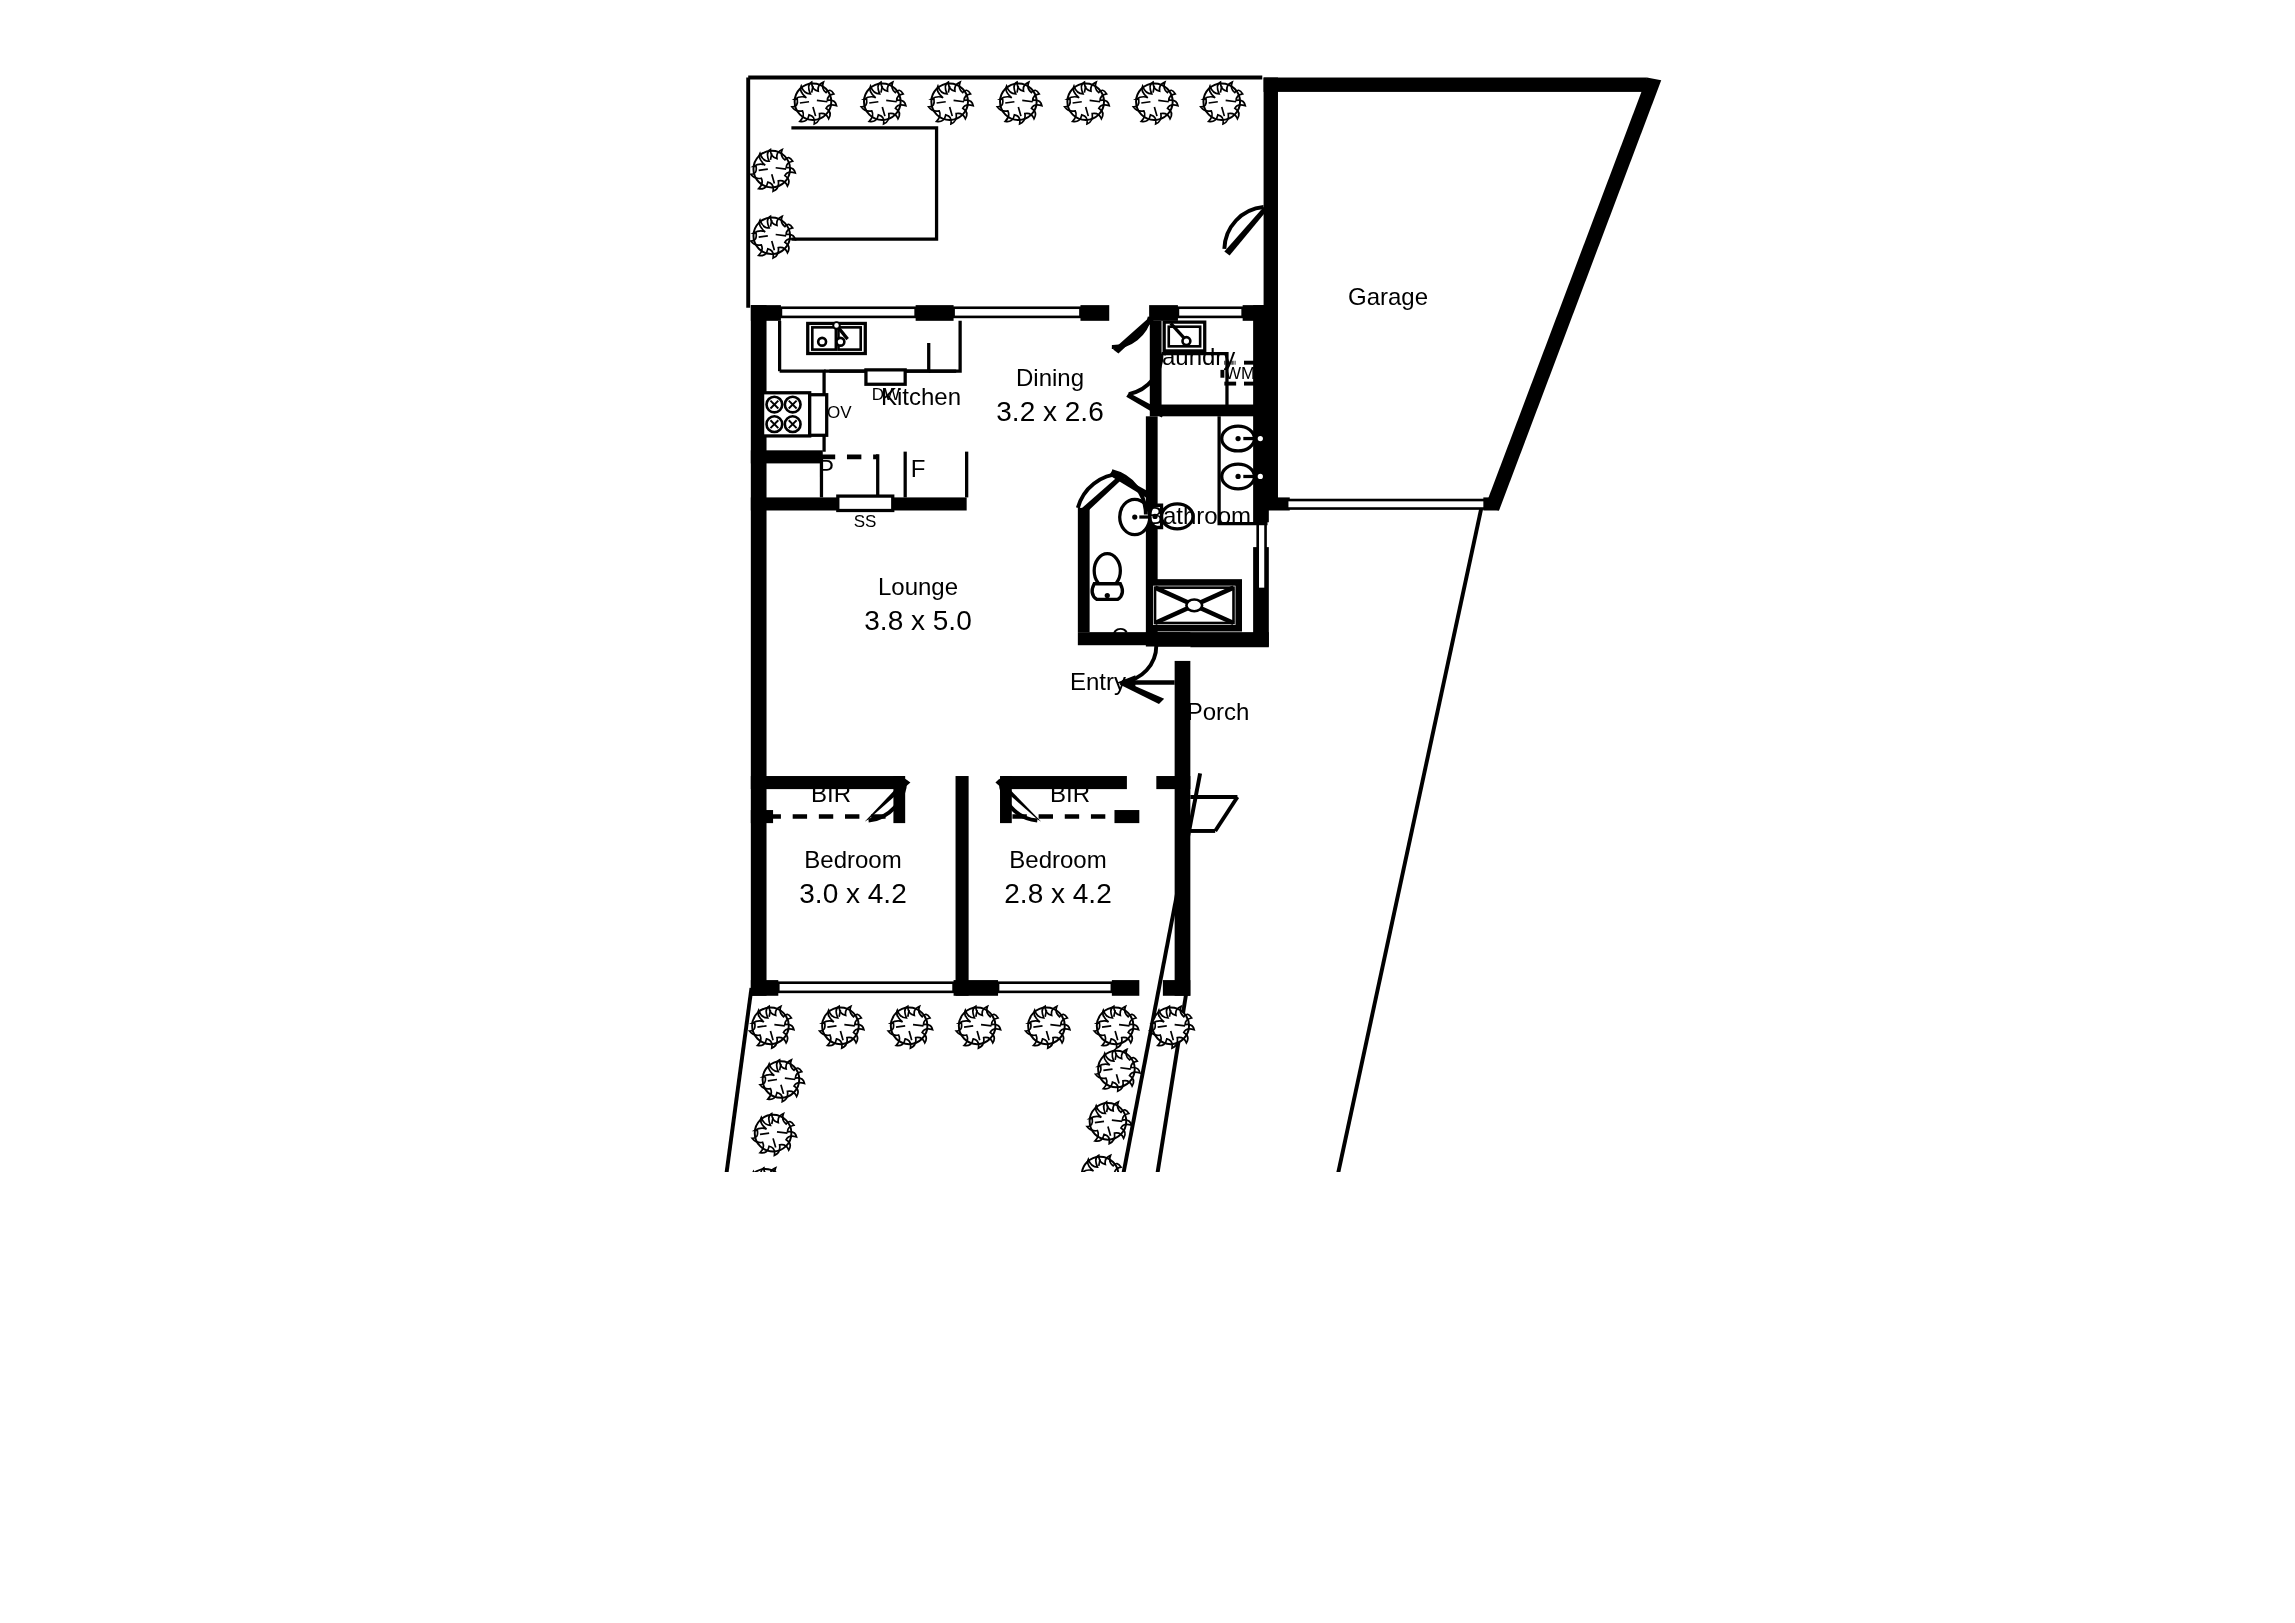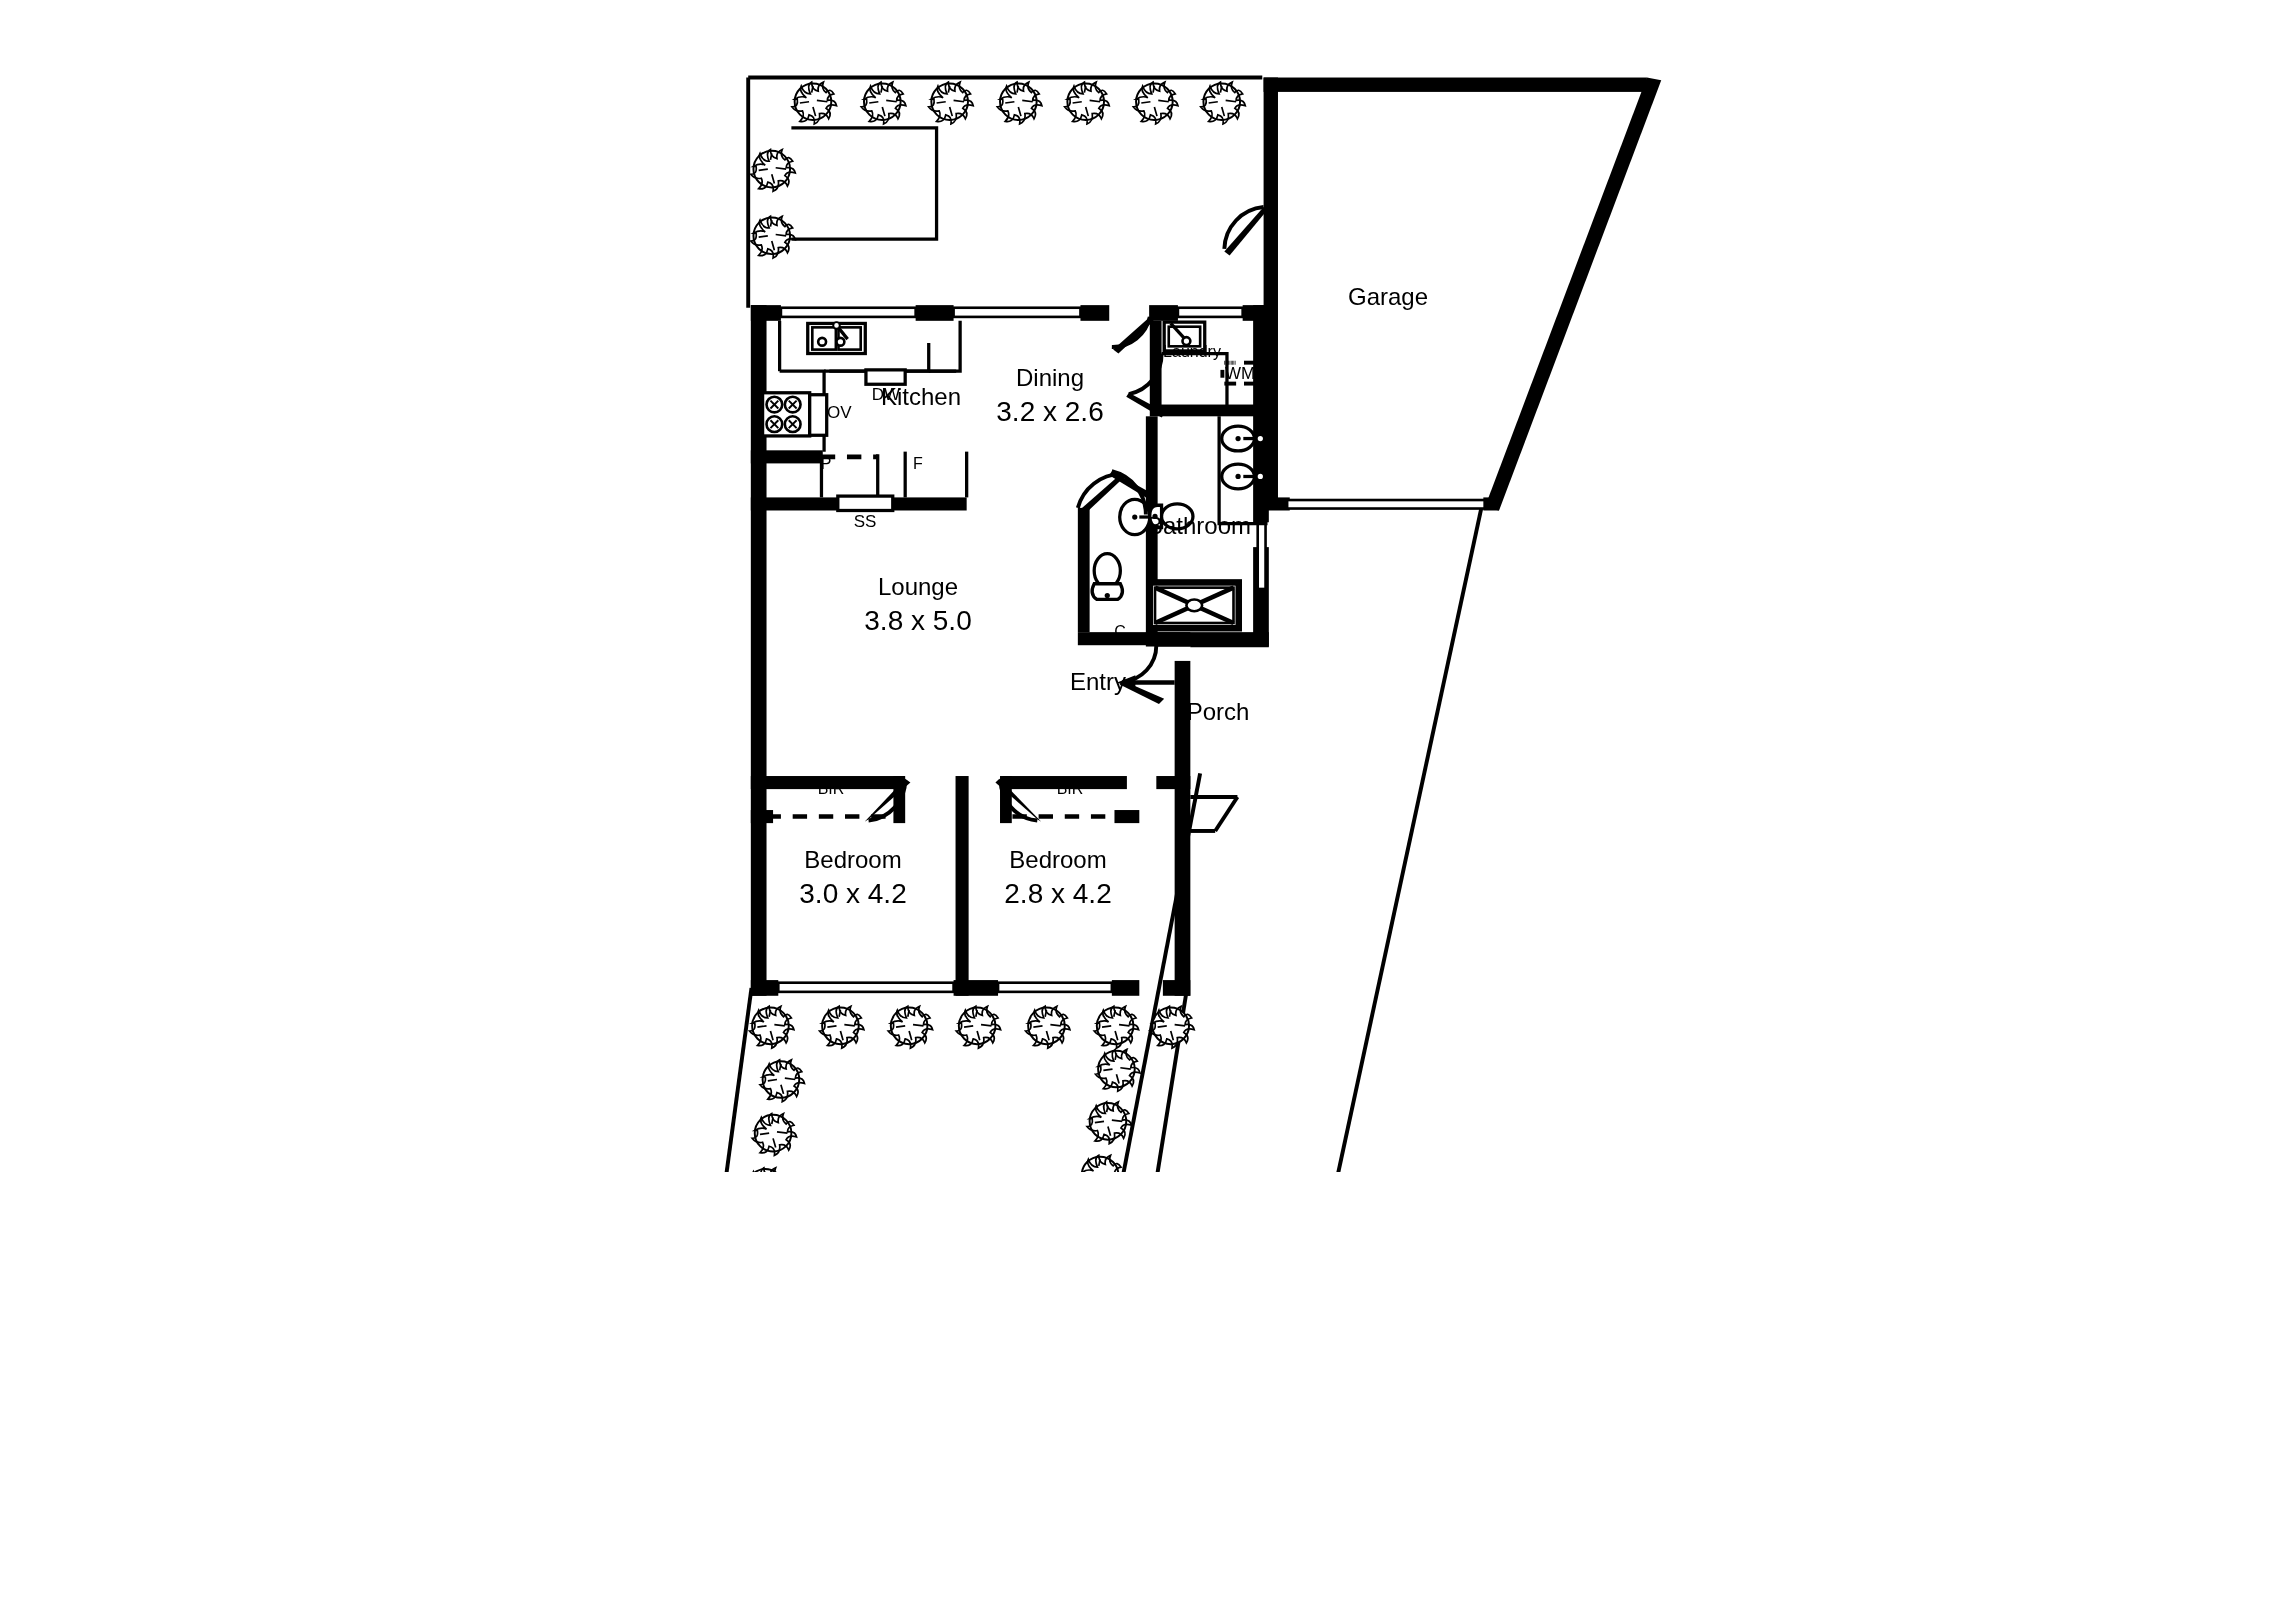--- a/index.html
+++ b/index.html
@@ -3,21 +3,21 @@
 <meta charset="utf-8">
 <style>
   html,body{margin:0;padding:0;background:#ffffff;}
   body{font-family:"Liberation Sans", sans-serif;}
   #stage{position:relative;width:2295px;height:1172px;background:#ffffff;overflow:hidden;}
   #plan{position:absolute;inset:0;}
   .lbl{position:absolute;color:#000;font-family:"Liberation Sans", sans-serif;white-space:nowrap;}
   .room-name{font-size:24px;}
   .room-dim{font-size:28px;}
   .tiny{font-size:17px;}
-  .small{font-size:16px;}
+  .small{font-size:24px;}
   .north{font-size:41px;font-weight:bold;}
   .ctr{transform:translateX(-50%);text-align:center;}
 </style>
 </head>
 <body>
 
 <div id="stage">
 
 <svg id="plan" viewBox="0 0 3509 2482" width="2295" height="1624" xmlns="http://www.w3.org/2000/svg">
 
@@ -366,21 +366,21 @@
 <div class="lbl room-name ctr" style="left:877px; top:383px;margin-left:44px;">Kitchen</div>
 
 <div class="lbl room-name ctr" style="left:1050px; top:364px;">Dining</div>
 <div class="lbl room-dim ctr" style="left:1050px; top:396px;">3.2 x 2.6</div>
 
 <div class="lbl room-name ctr" style="left:918px; top:573px;">Lounge</div>
 <div class="lbl room-dim ctr" style="left:918px; top:605px;">3.8 x 5.0</div>
 
 <div class="lbl small ctr" style="left:1192px; top:343px;">Laundry</div>
 
-<div class="lbl room-name ctr" style="left:1199px; top:502px;margin-top:10px;">Bathroom</div>
+<div class="lbl room-name ctr" style="left:1199px; top:502px;">Bathroom</div>
 
 <div class="lbl room-name ctr" style="left:1098px; top:668px;">Entry</div>
 
 <div class="lbl room-name ctr" style="left:1218px; top:698px;">Porch</div>
 
 <div class="lbl room-name ctr" style="left:853px; top:846px;">Bedroom</div>
 <div class="lbl room-dim ctr" style="left:853px; top:878px;">3.0 x 4.2</div>
 
 <div class="lbl room-name ctr" style="left:1058px; top:846px;">Bedroom</div>
 <div class="lbl room-dim ctr" style="left:1058px; top:878px;">2.8 x 4.2</div>

